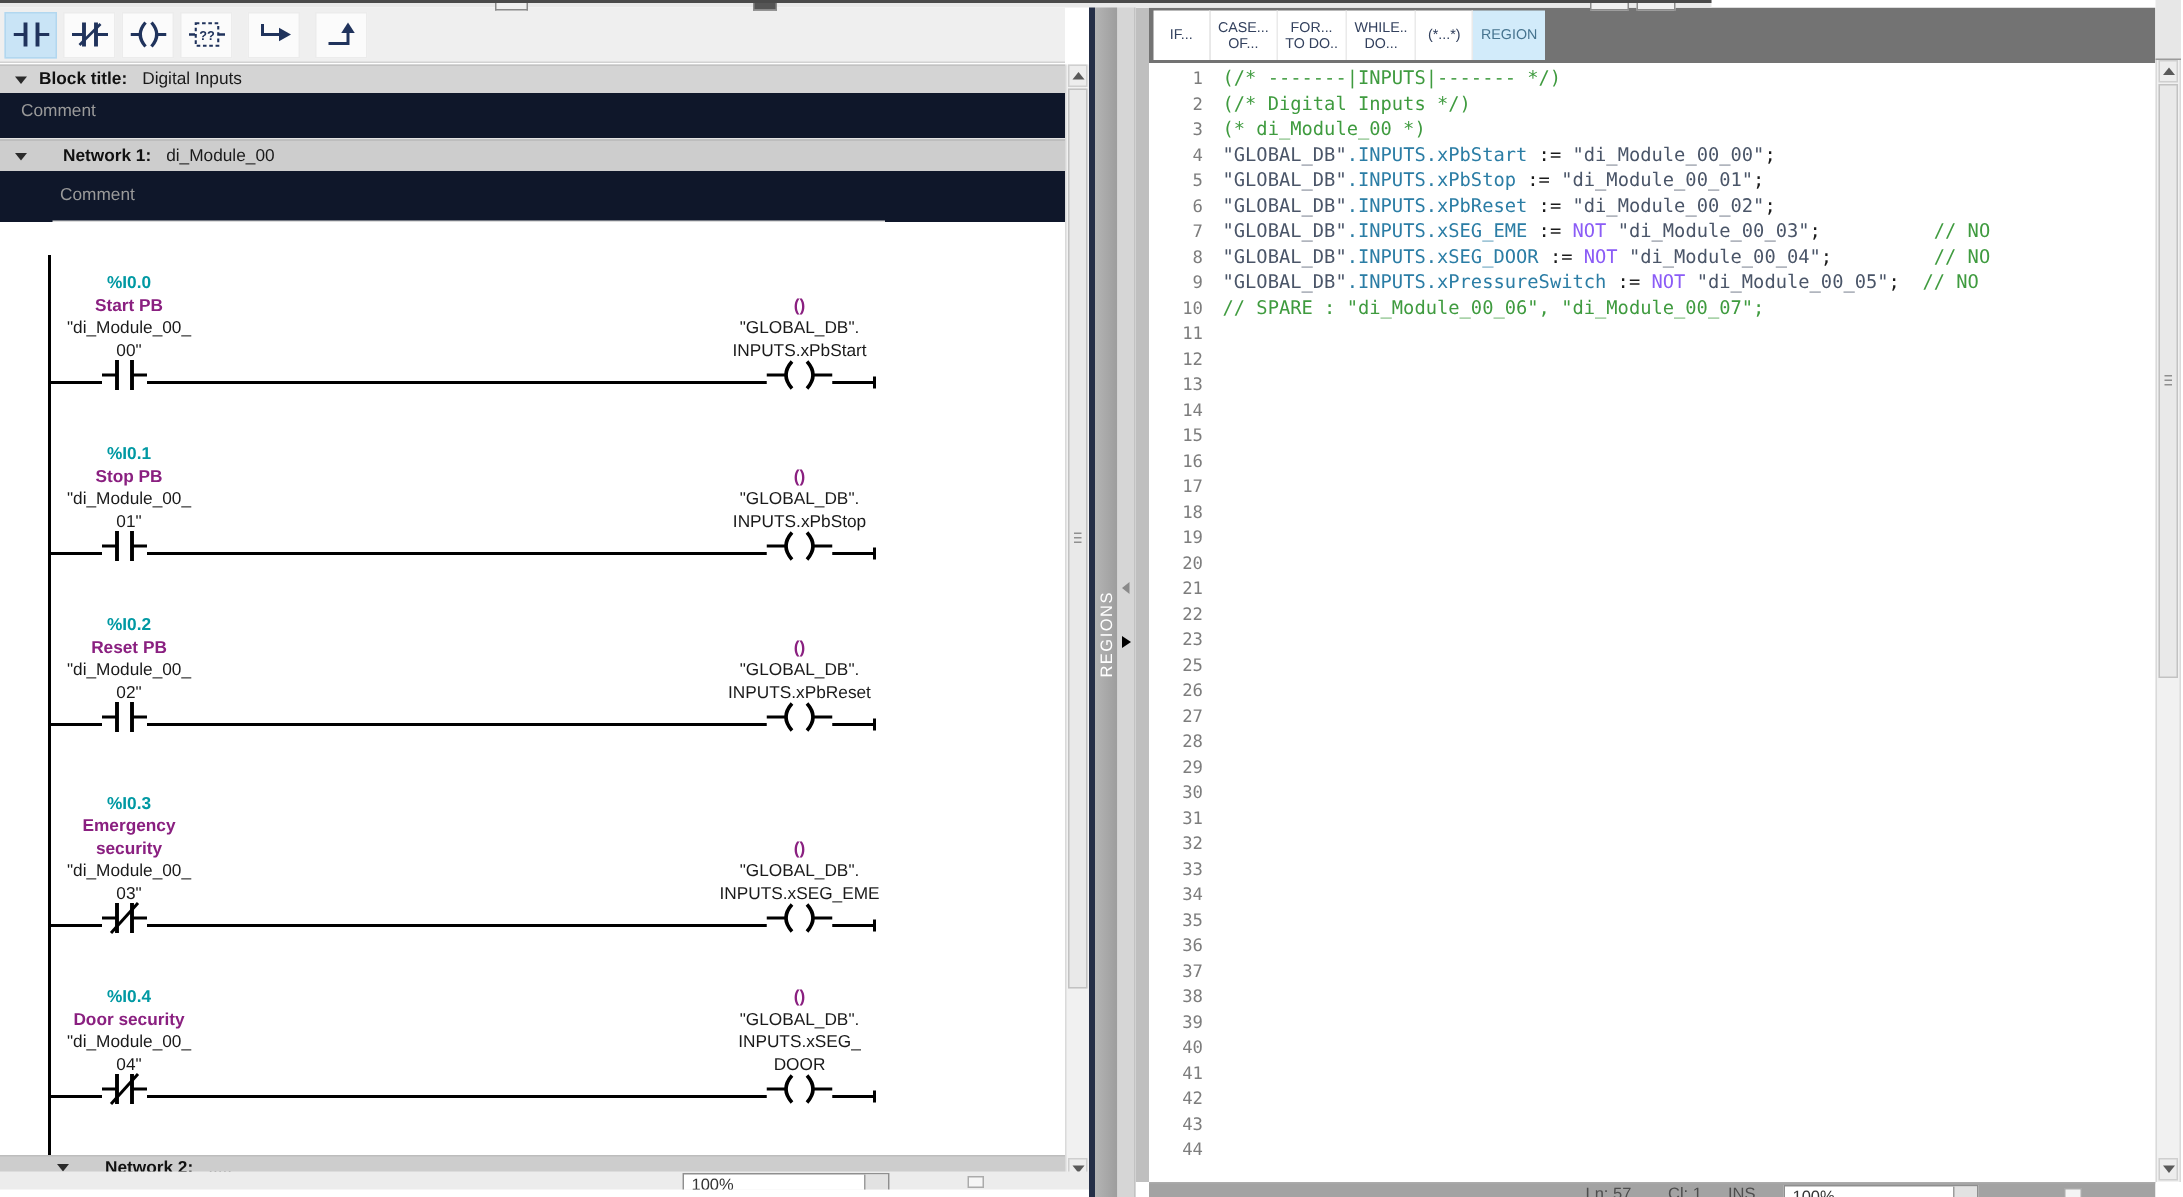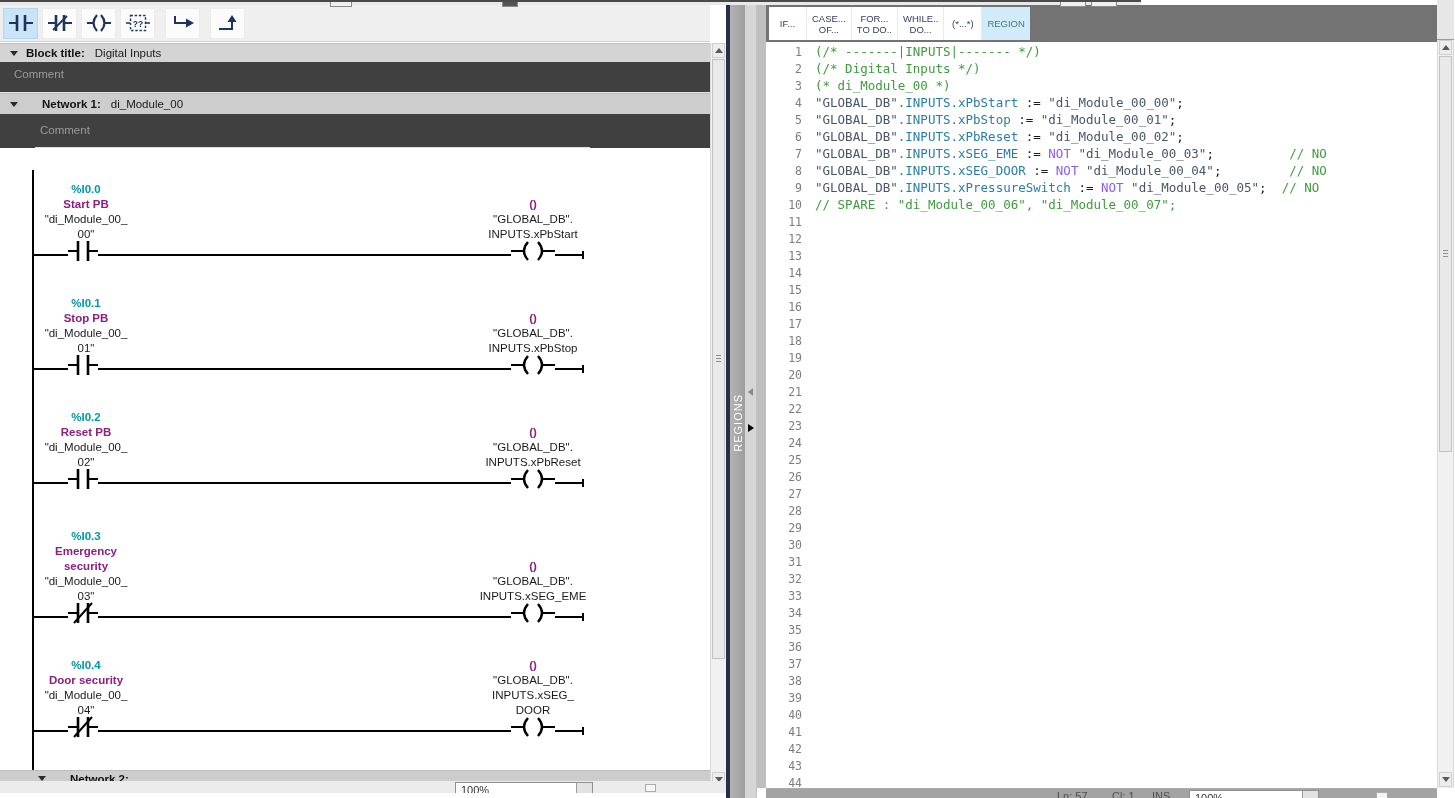--- a/index.html
+++ b/index.html
@@ -24,21 +24,21 @@
   .hdr-bar { position:absolute; left:0; right:0; display:flex; align-items:center; font-size:11.5px; color:#111; }
   .bar-block { top:38px; height:19px; background:#d4d4d4; border-top:1px solid #c2c2c2; }
   .bar-net1  { top:88px; height:21px; background:#cdcdcd; border-top:1px solid #bdbdbd; }
   .bar-net2  { top:765px; height:16px; background:#cdcdcd; border-top:1px solid #bdbdbd;padding-left:28px; }
   .tri { width:0; height:0; border-left:4px solid transparent; border-right:4px solid transparent; border-top:5px solid #2a2a2a; margin:0 8px 0 10px; flex:none; }
   .bar-net1 .tri, .bar-net2 .tri { margin-left:10px; margin-right:24px; }
   .hdr-label { font-weight:bold; margin-right:10px; }
   .hdr-value { color:#1a1a1a; }
   .hdr-value.dots { color:#777; }
 
-  .comment-row { position:absolute; left:0; right:0; background:#404040; color:#9a9a9a; font-size:11.5px; }
+  .comment-row { position:absolute; left:0; right:0; background:#0f172a; color:#9a9a9a; font-size:11.5px; }
   .comment-block { top:57px; height:31px; border-bottom:1px solid #e3e3e3; padding:6px 0 0 14px; }
   .comment-net { top:109px; height:34px; padding:10px 0 0 40px; }
   .comment-net .underline { position:absolute; left:35px; width:555px; bottom:0; border-bottom:1px solid #dcdcdc; height:1px; }
 
   
   .ladder { position:absolute; top:161px; left:0; width:768px; height:612px; background:#fff; }
   .rail { position:absolute; left:32px; top:4px; width:2px; height:604px; background:#000; }
   .rung { position:relative; width:100%; }
   .wire { position:absolute; left:33px; bottom:24px; width:551px; height:2px; background:#000; }
   .wire-end { position:absolute; left:582px; bottom:21px; width:2px; height:8px; background:#000; }
@@ -501,24 +501,20 @@
       </div>
       <div class="crow">
         <span class="lnum">22</span>
         <span class="ctext"></span>
       </div>
       <div class="crow">
         <span class="lnum">23</span>
         <span class="ctext"></span>
       </div>
       <div class="crow">
-        <span class="lnum">24</span>
-        <span class="ctext"></span>
-      </div>
-      <div class="crow">
         <span class="lnum">25</span>
         <span class="ctext"></span>
       </div>
       <div class="crow">
         <span class="lnum">26</span>
         <span class="ctext"></span>
       </div>
       <div class="crow">
         <span class="lnum">27</span>
         <span class="ctext"></span>

